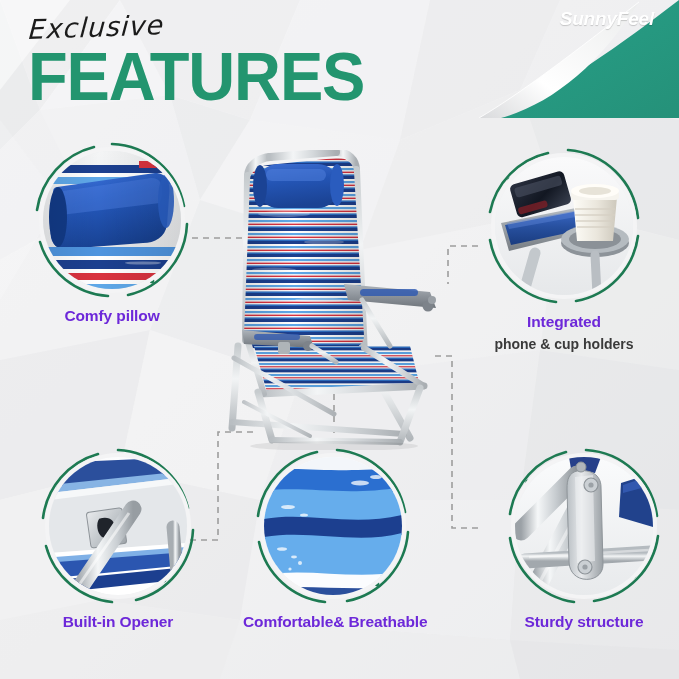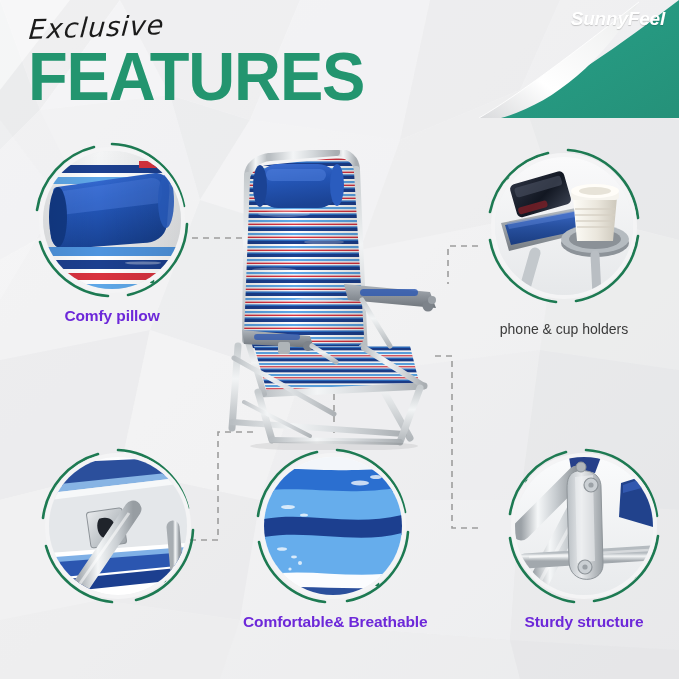--- a/index.html
+++ b/index.html
@@ -17,21 +17,21 @@
 
   
   .bg-poly { position: absolute; inset: 0; }
   .bg-poly svg { display: block; }
 
   
   .corner { position: absolute; top: 0; right: 0; width: 200px; height: 118px; }
   .corner svg { display:block; }
   .logo-text {
     position: absolute;
-    top: 8px; right: 14px;
+    top: 8px; right: 25px;
     color: #ffffff;
     font-size: 19px;
     font-weight: bold;
     font-style: italic;
     letter-spacing: -0.2px;
     text-shadow: 0 1px 1px rgba(0,0,0,.18);
     white-space: nowrap;
   }
   .logo-text .sunny { font-weight: bold; }
   .logo-text .feel  { font-weight: bold; }
@@ -88,23 +88,23 @@
     display: block;
     color: #6d28d9;
     font-weight: bold;
     font-size: 15.5px;
     letter-spacing: -0.1px;
     white-space: nowrap;
   }
   .cap .t2 {
     display: block;
     color: #3a3a3a;
-    font-weight: normal;
+    font-weight: bold;
     font-size: 14px;
-    margin-top: 15px;
+    margin-top: 5px;
     white-space: nowrap;
   }
 
   
   #f-pillow    { left: 22px;  top: 140px; }
   #f-holders   { left: 474px; top: 146px; }
   #f-opener    { left: 28px;  top: 446px; }
   #f-fabric    { left: 243px; top: 446px; }
   #f-sturdy    { left: 494px; top: 446px; }
 
@@ -488,20 +488,21 @@
                 <path d="M82,70 L118,70"></path>
             </g>
           </g>
 
           <path d="M40,96 L28,138" stroke="#c3c8cc" stroke-width="11" stroke-linecap="round" fill="none"></path>
           <path d="M100,98 L102,138" stroke="#b9bec3" stroke-width="9" stroke-linecap="round" fill="none"></path>
         </svg>
       </div>
     </div>
     <div class="cap">
+      <span class="t1">Integrated</span>
       <span class="t2">phone &amp; cup holders</span>
     </div>
   </div>
 
   <div class="feature" id="f-opener">
     <div class="circle-wrap">
       <div class="ring">
         <svg width="160" height="160" viewBox="0 0 160 160">
           <g fill="none" stroke="#1d7a52" stroke-width="2.6" stroke-linecap="round">
             <path d="M80,4 A76,76 0 0 1 150,62"></path>
@@ -554,20 +555,23 @@
             <path d="M55,74 L62,74 L60,82 L57,82 Z" fill="#20242b"></path>
           </g>
 
           <path d="M84,52 L30,132" stroke="url(#tube1)" stroke-width="17" stroke-linecap="round" fill="none"></path>
           <path d="M80,56 L30,128" stroke="#ffffff" stroke-width="3" opacity="0.55" fill="none"></path>
 
           <path d="M124,70 L130,138" stroke="url(#tube1)" stroke-width="13" stroke-linecap="round" fill="none"></path>
         </svg>
       </div>
     </div>
+    <div class="cap">
+      <span class="t1">Built-in Opener</span>
+    </div>
   </div>
 
   <div class="feature" id="f-fabric">
     <div class="circle-wrap">
       <div class="ring">
         <svg width="160" height="160" viewBox="0 0 160 160">
           <g fill="none" stroke="#1d7a52" stroke-width="2.6" stroke-linecap="round">
             <path d="M84,4 A76,76 0 0 1 152,66"></path>
             <path d="M155,86 A76,76 0 0 1 94,155"></path>
             <path d="M72,156 A76,76 0 0 1 6,96"></path>

